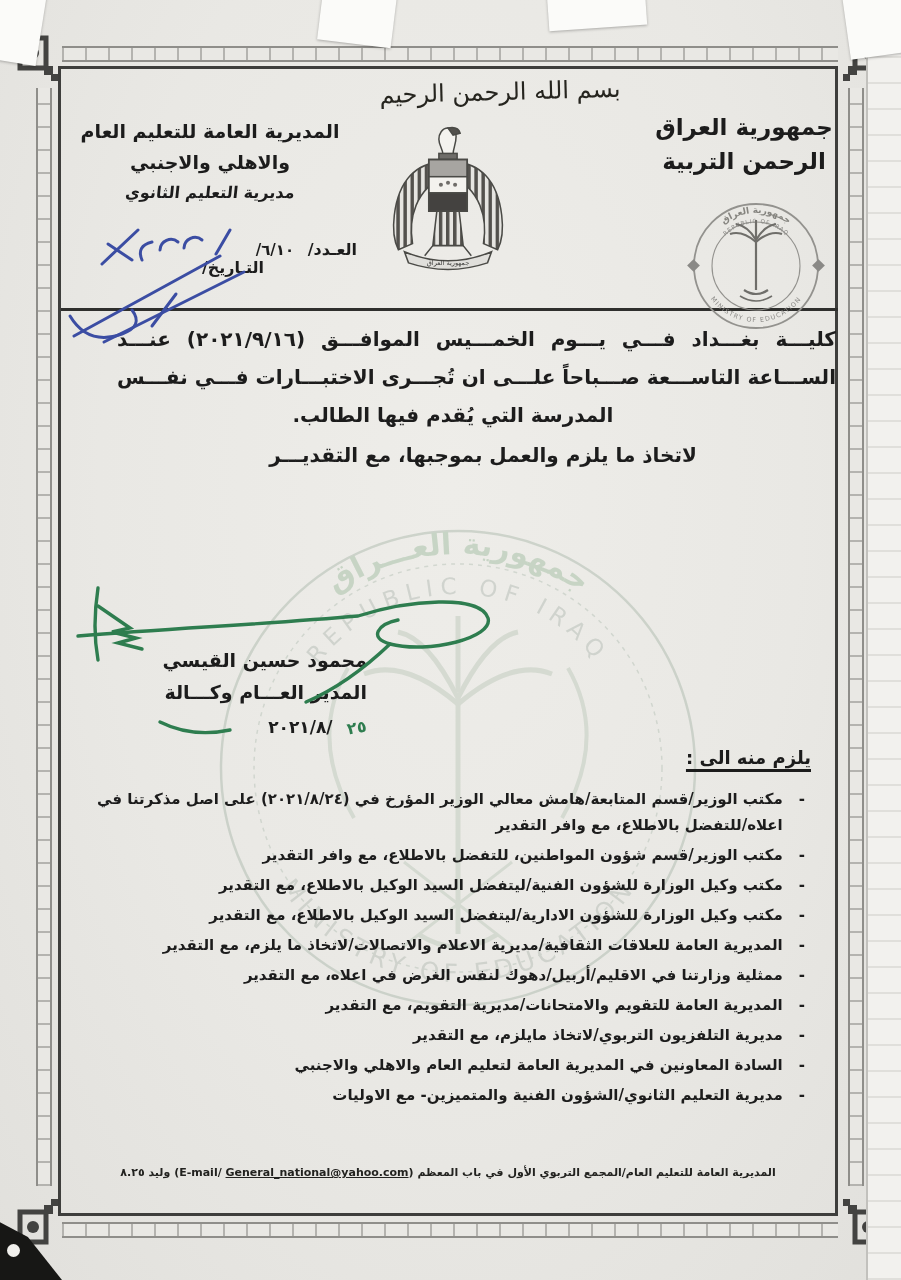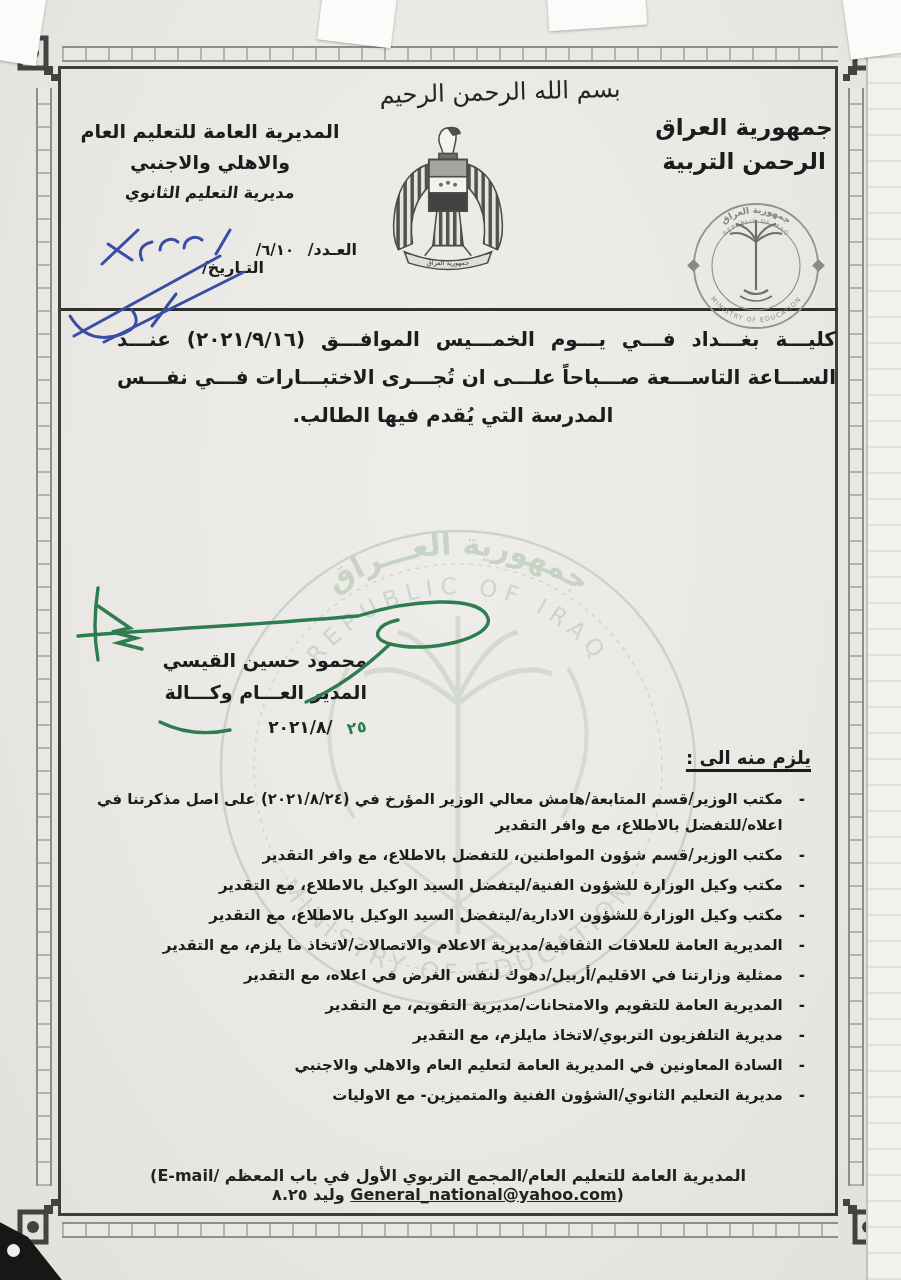--- a/index.html
+++ b/index.html
@@ -61,21 +61,21 @@
   
   .dist-head { position:absolute; right:90px; top:747px; z-index:5;
                font-weight:bold; font-size:18px; text-decoration:underline;
                text-decoration-thickness:2.5px; text-underline-offset:5px; }
   .dist-list { position:absolute; left:88px; right:96px; top:786px; z-index:5; direction:rtl; }
   .dist-item { display:flex; gap:16px; font-weight:bold; font-size:15px;
                line-height:26px; margin-bottom:4px; }
   .dist-item .dash { flex:0 0 auto; }
   
   .footer { position:absolute; left:95px; right:100px; top:1166px; z-index:5;
-            text-align:center; font-size:16px; font-weight:bold; color:#22221f; direction:rtl; }
+            text-align:center; font-size:11px; font-weight:bold; color:#22221f; direction:rtl; }
   .footer .email { text-decoration:underline; }
   .footer .ltr { direction:ltr; unicode-bidi:embed; }
   
   .ink { position:absolute; z-index:7; }
   .wm { position:absolute; left:212px; top:516px; width:492px; height:502px;
         z-index:1; opacity:.55; }
   .sticker { position:absolute; background:#fbfbf9; box-shadow:0 1px 3px rgba(0,0,0,.28);
              z-index:9; }
   .stick-1 { left:320px; top:-8px; width:74px; height:52px; transform:rotate(7deg); }
   .stick-2 { left:548px; top:-10px; width:98px; height:38px; transform:rotate(-4deg); }
@@ -234,20 +234,21 @@
     <rect x="31" y="71" width="9" height="9" transform="rotate(45 35.5 75.5)" fill="#8a8986"></rect>
     <rect x="156" y="71" width="9" height="9" transform="rotate(45 160.5 75.5)" fill="#8a8986"></rect>
   </svg>
 
   <div class="sep-line"></div>
 
   <div class="body-text">
     <div class="just">كليـــة بغـــداد فـــي يـــوم الخمـــيس الموافـــق (٢٠٢١/٩/١٦) عنـــد</div>
     <div class="just">الســـاعة التاســـعة صـــباحاً علـــى ان تُجـــرى الاختبـــارات فـــي نفـــس</div>
     <div class="r">المدرسة التي يُقدم فيها الطالب.</div>
+    <div class="closing">لاتخاذ ما يلزم والعمل بموجبها، مع التقديـــر</div>
   </div>
 
   <svg class="sig-svg" viewBox="0 0 436 186">
     <g fill="none" stroke="#2e7d4f" stroke-width="3.4" stroke-linecap="round">
       <path d="M30,16 Q24,55 30,88"></path>
       <path d="M30,34 L62,56 L44,60 L68,66 L50,71 L74,77"></path>
       <path d="M10,64 C110,56 200,52 290,44 C340,28 412,22 420,46 C426,66 360,82 322,72 C300,66 310,52 330,48"></path>
       <path d="M322,72 Q280,112 238,130"></path>
       <path d="M92,150 Q124,166 162,158"></path>
     </g>

